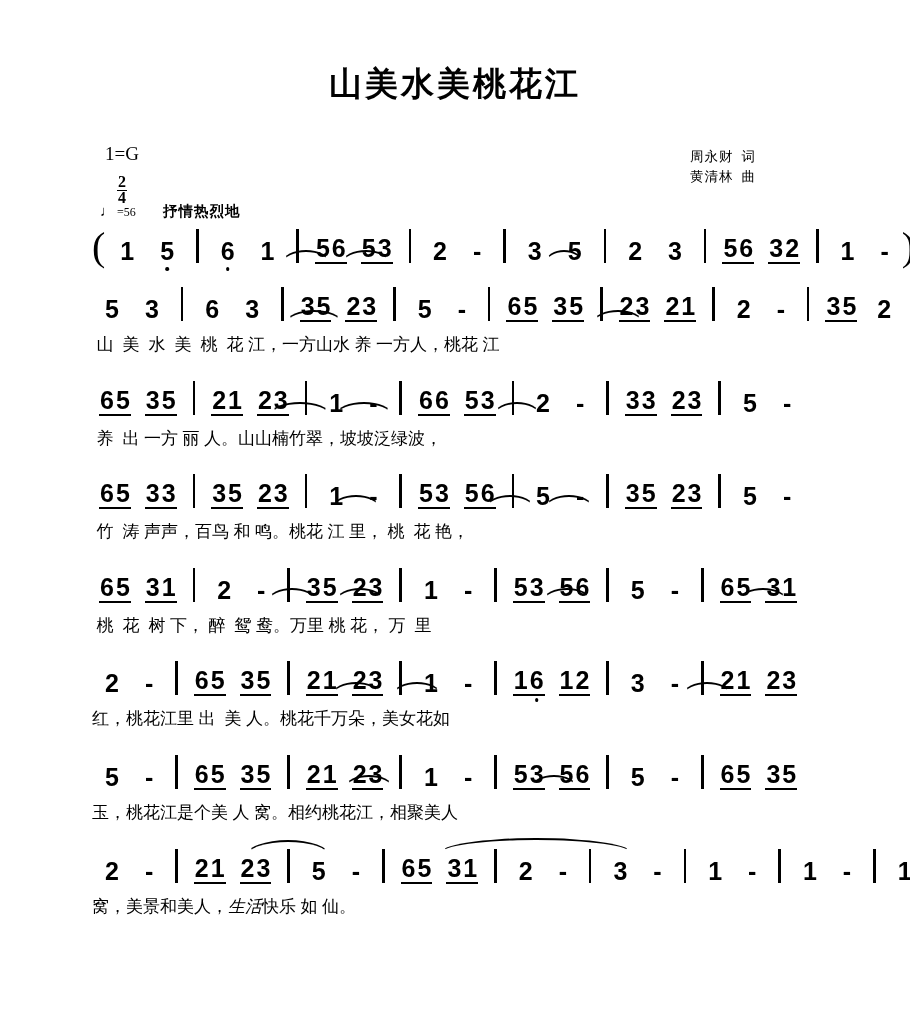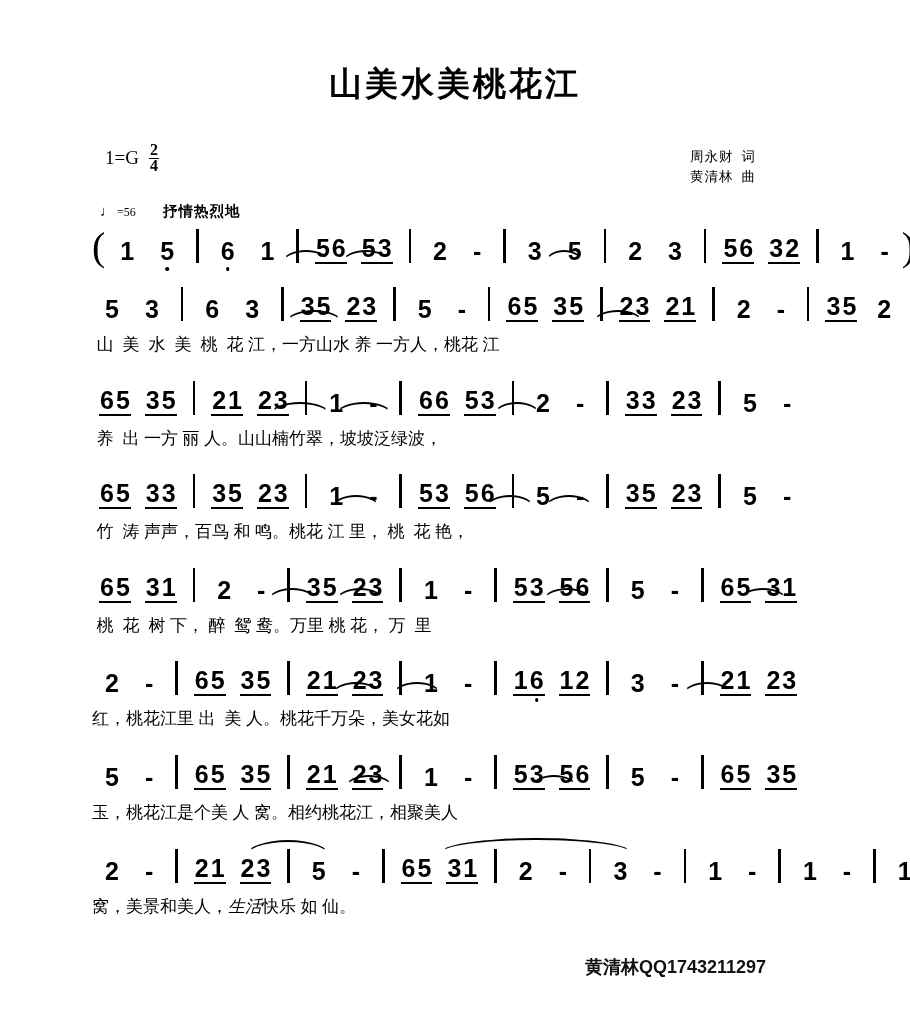--- a/index.html
+++ b/index.html
@@ -16,21 +16,21 @@
   
   .title{
     position:absolute;top:62px;left:0;width:910px;
     text-align:center;
     font-family:"Liberation Sans", sans-serif;
     font-size:33px;font-weight:700;letter-spacing:3px;
   }
   .keysig{
     position:absolute;top:143px;left:105px;
     font-size:19px;font-family:"Liberation Serif", serif;
-    display:flex;align-items:center;gap:10px;
+    display:flex;align-items:center;gap:10px;flex-direction:column;
   }
   .meter{display:inline-flex;flex-direction:column;align-items:center;line-height:0.92;font-weight:700;font-size:16px;}
   .meter .num{border-bottom:1.6px solid #000;padding:0 1px;}
   .credits{
     position:absolute;top:147px;left:690px;
     font-family:"Liberation Sans", sans-serif;
     font-size:13.5px;line-height:20px;letter-spacing:1px;
   }
   .credits .role{margin-left:8px;}
   .tempo{
@@ -869,21 +869,20 @@
           <span class="ly" style="min-width: 26px; display: inline-block;"></span>
           <span class="ly" style="min-width: 26px; display: inline-block;"></span>
           <span class="ly" style="min-width: 26px; display: inline-block;"></span>
           <span class="ly" style="min-width: 26px; display: inline-block;"></span>
           <span class="ly" style="min-width: 26px; display: inline-block;"></span>
           <span class="ly" style="min-width: 26px; display: inline-block;"></span>
         </div>
       </div>
     </div>
 
-  <div class="footer">黄清林QQ1743211297</div>
 <div class="slur" style="left: 283px; width: 44px; top: 250px;"></div>
     <div class="slur" style="left: 343px; width: 44px; top: 250px;"></div>
     <div class="slur" style="left: 546px; width: 34px; top: 250px;"></div>
     <div class="slur" style="left: 287px; width: 52px; top: 310px;"></div>
     <div class="slur" style="left: 594px; width: 46px; top: 310px;"></div>
     <div class="slur" style="left: 271px; width: 56px; top: 402px;"></div>
     <div class="slur" style="left: 337px; width: 52px; top: 402px;"></div>
     <div class="slur" style="left: 495px; width: 42px; top: 402px;"></div>
     <div class="slur" style="left: 333px; width: 44px; top: 495px;"></div>
     <div class="slur" style="left: 487px; width: 44px; top: 495px;"></div>

